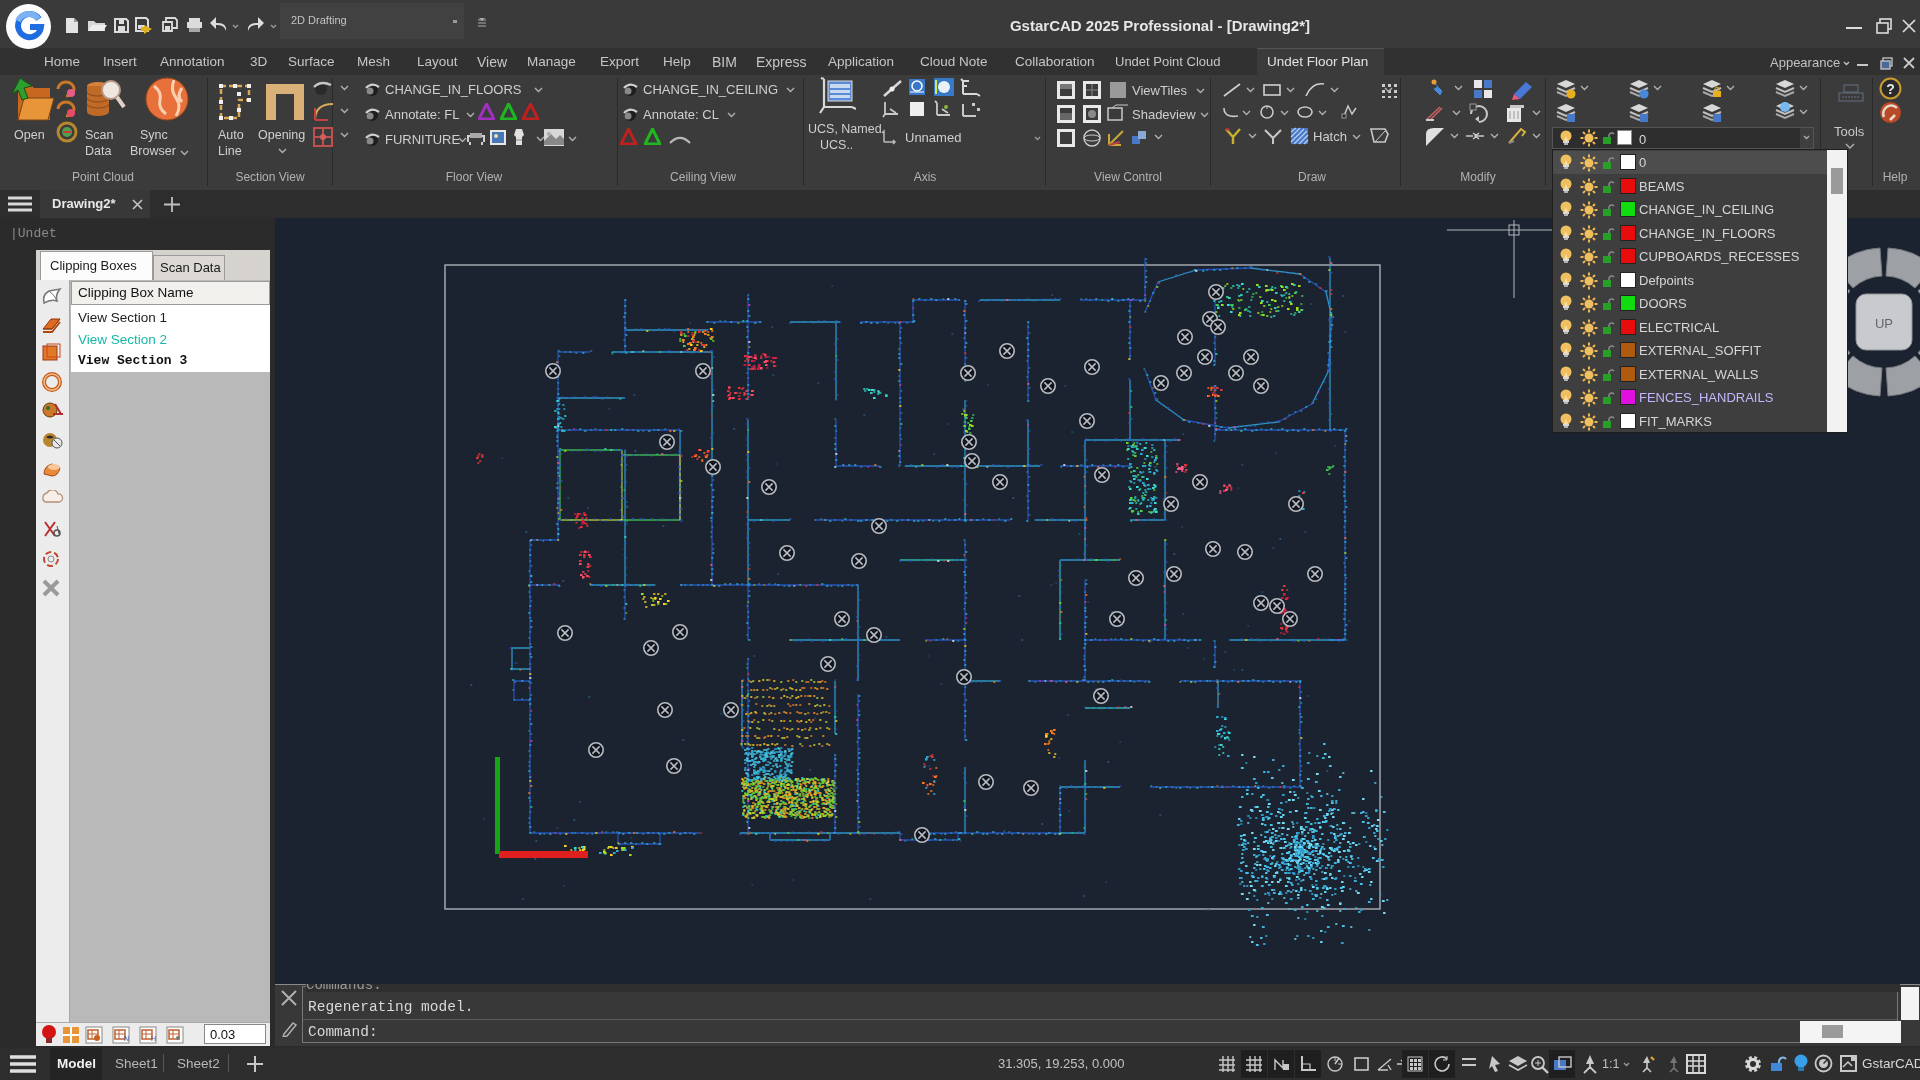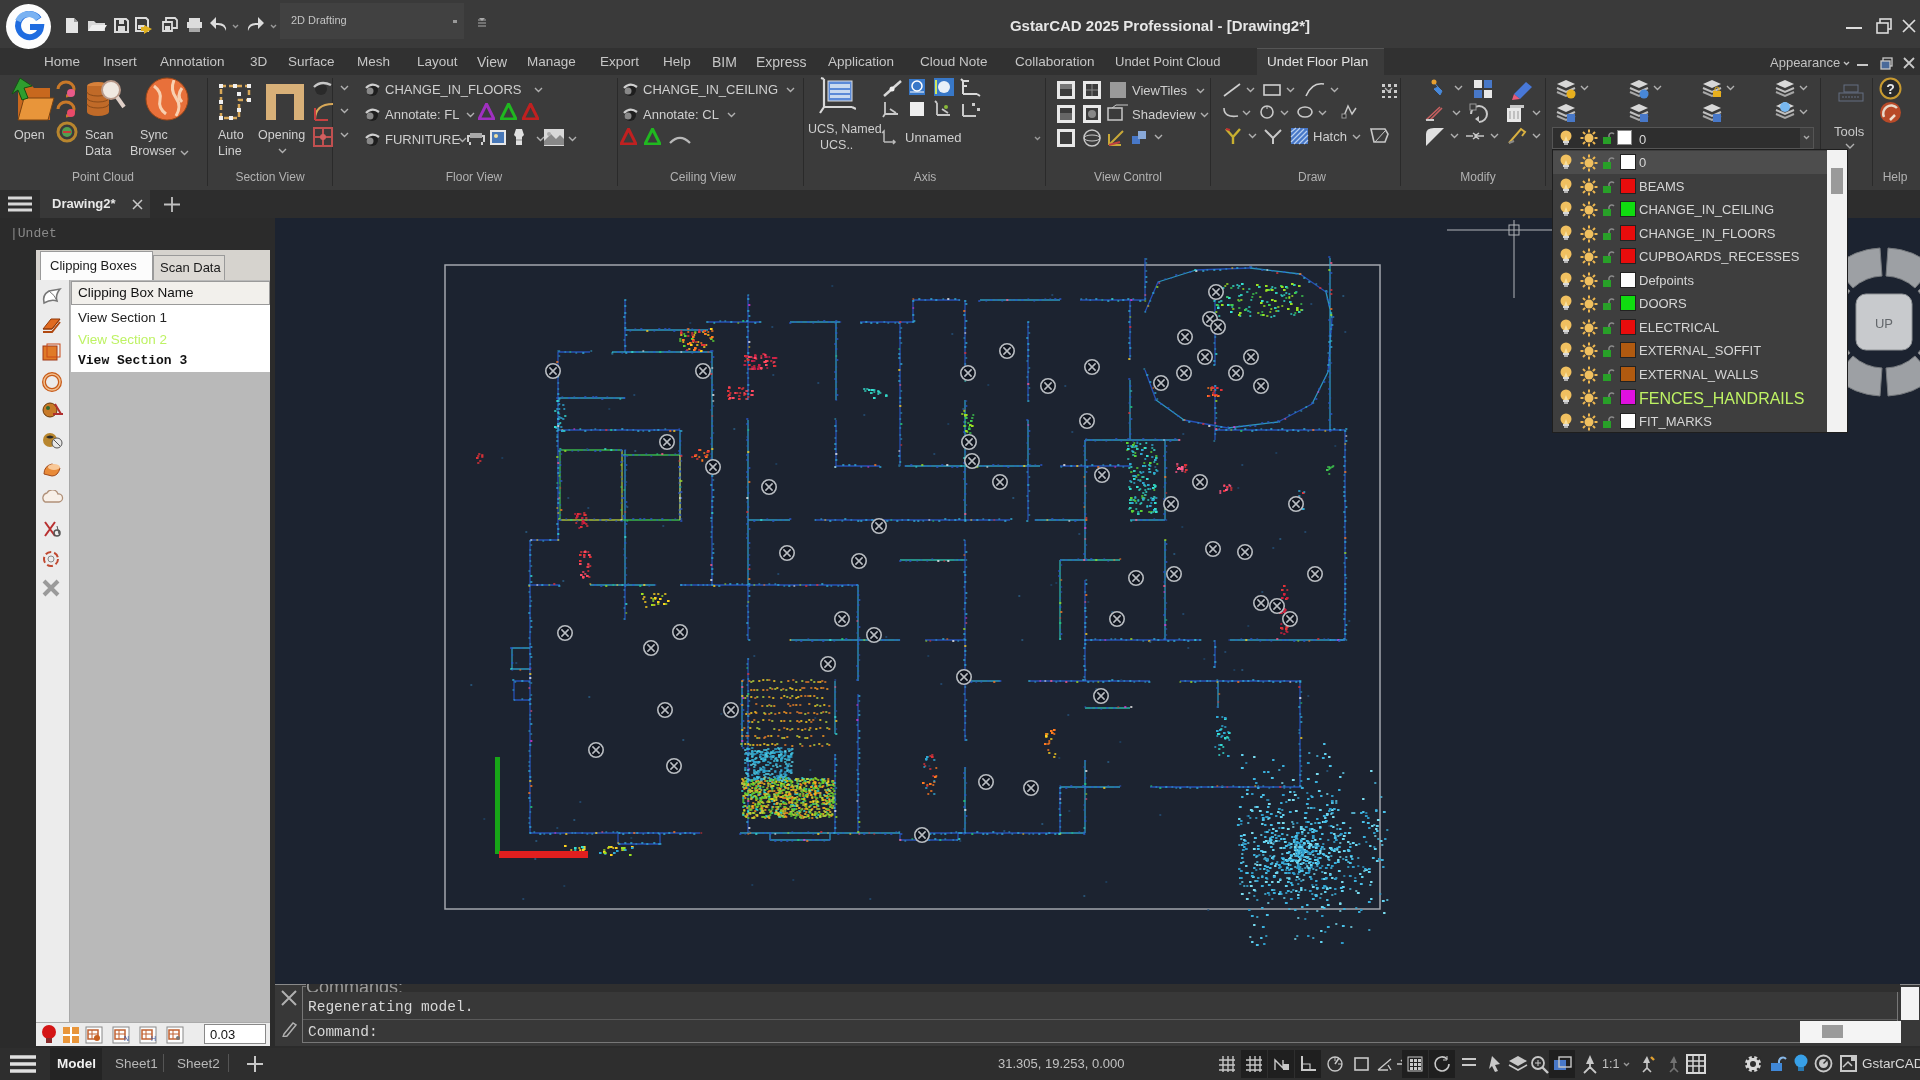--- a/index.html
+++ b/index.html
@@ -1027,21 +1027,21 @@
       <circle cx="10" cy="9" r="7" fill="none" stroke="#c04830" stroke-width="2" stroke-dasharray="6,3"></circle>
       <circle cx="10" cy="9" r="3" fill="none" stroke="#888"></circle>
     </svg></div>
 <div class="abs" style="left:41px;top:578px"><svg width="22" height="20">
       <path d="M3,3L17,17M17,3L3,17" stroke="#9a9a9a" stroke-width="4"></path>
     </svg></div>
 <div class="abs" style="left:71px;top:281px;width:199px;height:24px;background:#f2f0ec;border:1px solid #9a9a9a"></div>
 <div class="abs" style="left:78px;top:285px;color:#111;font-size:13.5px;position:absolute">Clipping Box Name</div>
 <div class="abs" style="left:71px;top:305px;width:199px;height:67px;background:#fff"></div>
 <div class="abs" style="left:78px;top:310px;color:#222;font-size:13.5px;position:absolute">View Section 1</div>
-<div class="abs" style="left:78px;top:332px;color:#bef264;font-size:13.5px;position:absolute">View Section 2</div>
+<div class="abs" style="left:78px;top:332px;color:#14b8a6;font-size:13.5px;position:absolute">View Section 2</div>
 <div class="abs" style="left:78px;top:353px;color:#111;font-size:13px;font-weight:bold;font-family:'Liberation Mono',monospace;position:absolute">View Section 3</div>
 <div class="abs" style="left:36px;top:1022px;width:234px;height:24px;background:#ececec;border-top:1px solid #aaa"></div>
 <svg class="abs" style="left:40px;top:1024px" width="18" height="21">
     <circle cx="9" cy="8" r="7" fill="#d41414"></circle>
     <rect x="6" y="14" width="6" height="5" fill="#8a2a2a"></rect>
   </svg>
 <svg class="abs" style="left:62px;top:1026px" width="18" height="18">
     <rect x="1" y="1" width="16" height="16" fill="#e8953a"></rect>
     <path d="M9,1v16M1,9h16" stroke="#fff" stroke-width="2"></path>
   </svg>
@@ -1073,21 +1073,21 @@
 <div class="abs" style="left:210px;top:1027px;color:#111;font-size:13px;position:absolute">0.03</div>
 <div class="abs" style="left:275px;top:984px;width:1645px;height:62px;background:#383838;border-top:1px solid #8a8a8a"></div>
 <svg class="abs" style="left:281px;top:990px" width="17" height="16">
     <path d="M1,1L15,15M1,15L15,1" stroke="#b0b0b0" stroke-width="2"></path>
   </svg>
 <svg class="abs" style="left:281px;top:1020px" width="17" height="17">
     <path d="M3,14L12,3l3,2-9,11-4,1Z" fill="none" stroke="#b0b0b0" stroke-width="1.5"></path>
   </svg>
 <div class="abs" style="left:302px;top:986px;width:1596px;height:57px;border:1px solid #777;background:#383838"></div>
 <div class="abs" style="left:306px;top:984px;width:1594px;height:8px;background:#2f2f2f;overflow:hidden">
-    <div style="color:#9a9a9a;font-size:18px;font-family:Liberation Sans, sans-serif;margin-top:-7px">Commands:</div>
+    <div style="color:#9a9a9a;font-size:14px;font-family:Liberation Mono, monospace;margin-top:-7px">Commands:</div>
   </div>
 <div class="abs" style="left:308px;top:999px;color:#d8d8d8;font-size:14.5px;font-family:'Liberation Mono',monospace;position:absolute">Regenerating model.</div>
 <div class="abs" style="left:303px;top:1019px;width:1594px;height:1px;background:#5a5a5a"></div>
 <div class="abs" style="left:308px;top:1024px;color:#d8d8d8;font-size:14.5px;font-family:'Liberation Mono',monospace;position:absolute">Command:</div>
 <div class="abs" style="left:1901px;top:987px;width:18px;height:33px;background:#f4f4f4"></div>
 <div class="abs" style="left:1800px;top:1021px;width:101px;height:22px;background:#f4f4f4"></div>
 <div class="abs" style="left:1822px;top:1025px;width:21px;height:13px;background:#9a9a9a"></div>
 <div class="abs" style="left:0;top:1048px;width:1920px;height:32px;background:#2e2e2e"></div>
 <svg class="abs" style="left:10px;top:1055px" width="26" height="18">
     <path d="M0,2h26M0,9h26M0,16h26" stroke="#e0e0e0" stroke-width="3.5"></path>
@@ -1501,21 +1501,21 @@
       <path d="M5.1,5.1L3.0,3.0" stroke="#f0b850" stroke-width="2"></path>
       <path d="M9.0,3.5L9.0,0.5" stroke="#f0b850" stroke-width="2"></path>
       <path d="M12.9,5.1L15.0,3.0" stroke="#f0b850" stroke-width="2"></path>
     </svg>
     <svg class="abs" style="left:1601px;top:391.0px" width="14" height="14">
       <rect x="2" y="6" width="8" height="7" fill="#28a028"></rect>
       <path d="M8,6V4a3,3 0 0 1 5,-1" stroke="#8a8a8a" stroke-width="1.5" fill="none"></path>
     </svg>
   </div>
 <div class="abs" style="left:1620px;top:389.0px;width:16px;height:16px;background:#e010e0;border:1px solid #222;z-index:22"></div>
-<div class="abs" style="left:1639px;top:390.0px;color:#bef264;font-size:16px;z-index:22;position:absolute;white-space:nowrap">FENCES_HANDRAILS</div>
+<div class="abs" style="left:1639px;top:390.0px;color:#c4b5fd;font-size:13px;z-index:22;position:absolute;white-space:nowrap">FENCES_HANDRAILS</div>
 <div style="position:absolute;z-index:22;left:0;top:0">
     <svg class="abs" style="left:1558px;top:411.5px" width="16" height="18">
       <circle cx="8" cy="7" r="5.5" fill="#f0c060"></circle>
       <path d="M5,12h6v2H5Z" fill="#d8d8d8"></path>
       <path d="M6,14h4v2H6Z" fill="#b0b0b0"></path>
       <path d="M8,7l-2,5h4Z" fill="#f8e0a0"></path>
     </svg>
     <svg class="abs" style="left:1580px;top:412.5px" width="18" height="18">
       <circle cx="9" cy="9" r="4.5" fill="#f0c060"></circle>
       <path d="M14.5,9.0L17.5,9.0" stroke="#f0b850" stroke-width="2"></path>

